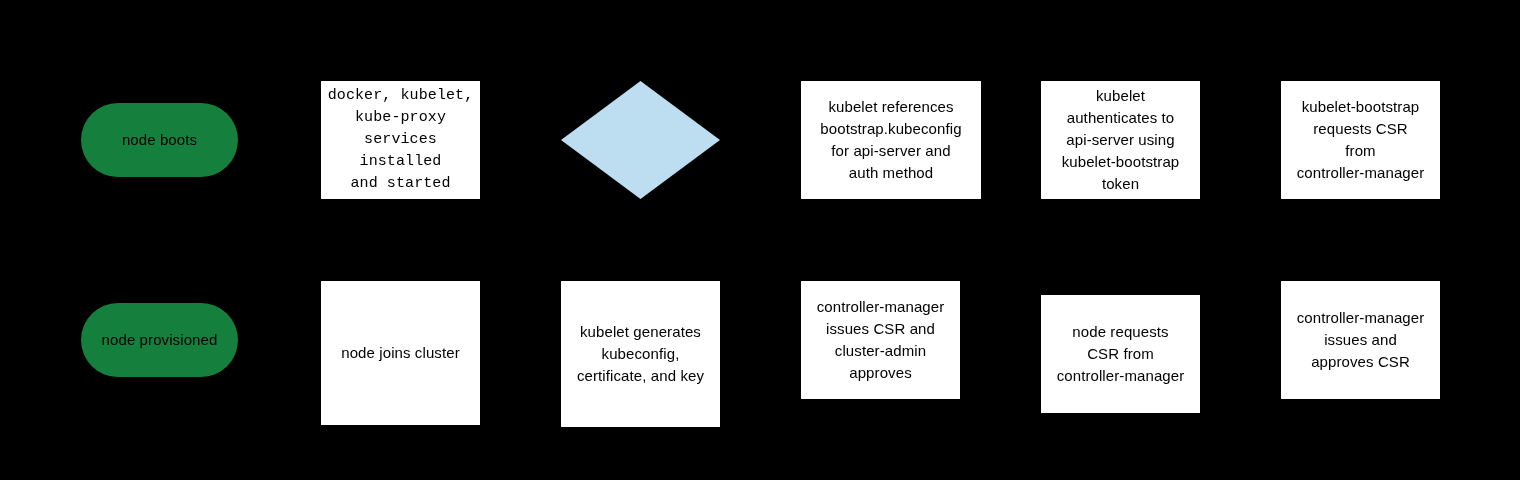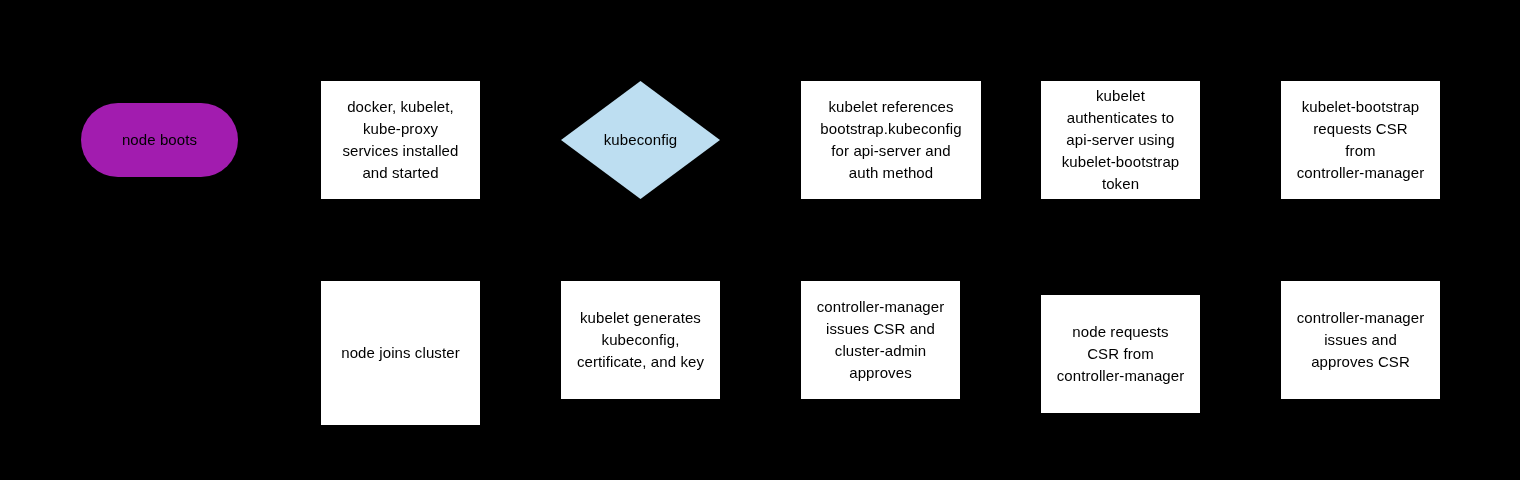--- a/index.html
+++ b/index.html
@@ -30,21 +30,21 @@
     line-height: 22px;
     letter-spacing: 0.1px;
   }
   .node .label {
     display: block;
     width: 100%;
     white-space: pre-line;
   }
   
   .shape-pill {
-    background: #a21caf;
+    background: #15803d;
     border-radius: 38px;
   }
   
   .shape-rect {
     background: #ffffff;
   }
   
   .shape-diamond {
     background: transparent;
   }
@@ -71,30 +71,29 @@
 </style>
 </head>
 <body>
 
 <div id="canvas">
 
   <div class="node shape-pill" style="left:81px; top:103px; width:157px; height:74px;">
     <span class="label">node boots</span>
   </div>
 
-  <div class="node shape-rect" style="left:321px; top:81px; width:159px; height:118px;">
+  <div class="node shape-rect" style="left:321px; top:81px; width:159px; height:118px;font-family:Liberation Mono, monospace;">
     <span class="label">docker, kubelet,
 kube-proxy
 services installed
 and started</span>
   </div>
 
   <div class="node shape-diamond" style="left:561px; top:81px; width:159px; height:118px;">
     <span class="diamond-bg"></span>
-    <span class="label">kubeconfig</span>
   </div>
 
   <div class="node shape-rect overflow-text" style="left:801px; top:81px; width:180px; height:118px;">
     <span class="label">kubelet references
 bootstrap.kubeconfig
 for api-server and
 auth method</span>
   </div>
 
   <div class="node shape-rect" style="left:1041px; top:81px; width:159px; height:118px;">
@@ -105,26 +104,29 @@
 token</span>
   </div>
 
   <div class="node shape-rect" style="left:1281px; top:81px; width:159px; height:118px;">
     <span class="label">kubelet-bootstrap
 requests CSR
 from
 controller-manager</span>
   </div>
 
+  <div class="node shape-pill" style="left:81px; top:303px; width:157px; height:74px;">
+    <span class="label">node provisioned</span>
+  </div>
 
   <div class="node shape-rect" style="left:321px; top:281px; width:159px; height:144px;">
     <span class="label">node joins cluster</span>
   </div>
 
-  <div class="node shape-rect" style="left:561px; top:281px; width:159px; height:118px;">
+  <div class="node shape-rect" style="left:561px; top:281px; width:159px; height:146px;">
     <span class="label">kubelet generates
 kubeconfig,
 certificate, and key</span>
   </div>
 
   <div class="node shape-rect" style="left:801px; top:281px; width:159px; height:118px;">
     <span class="label">controller-manager
 issues CSR and
 cluster-admin
 approves</span>

